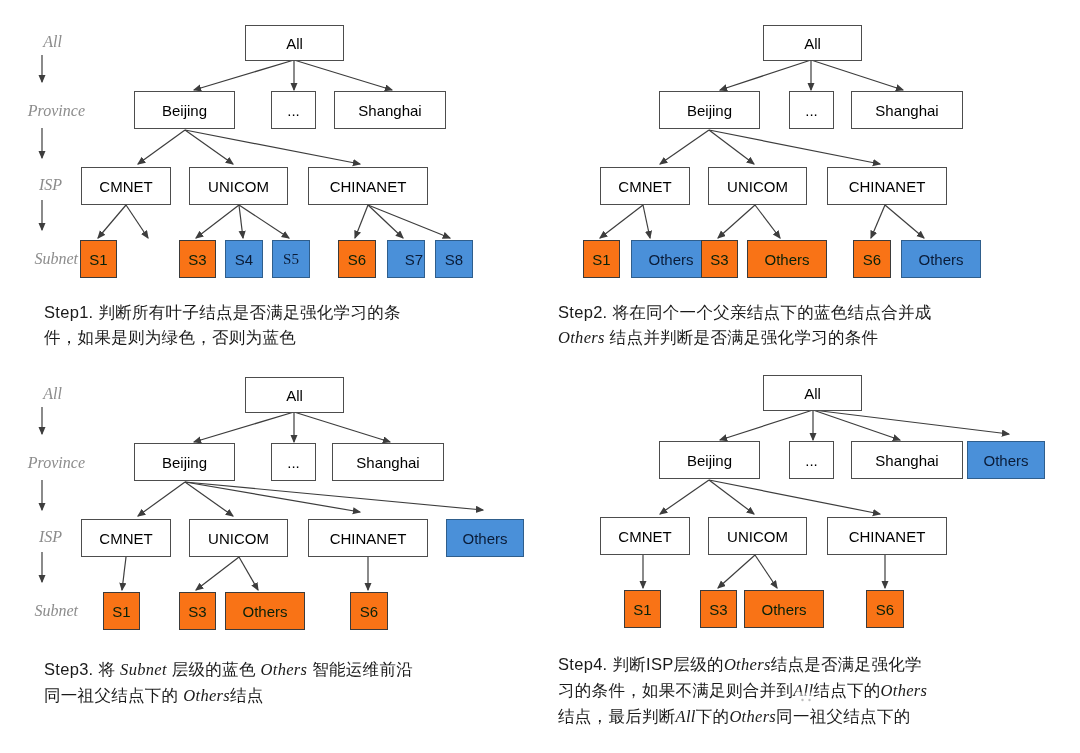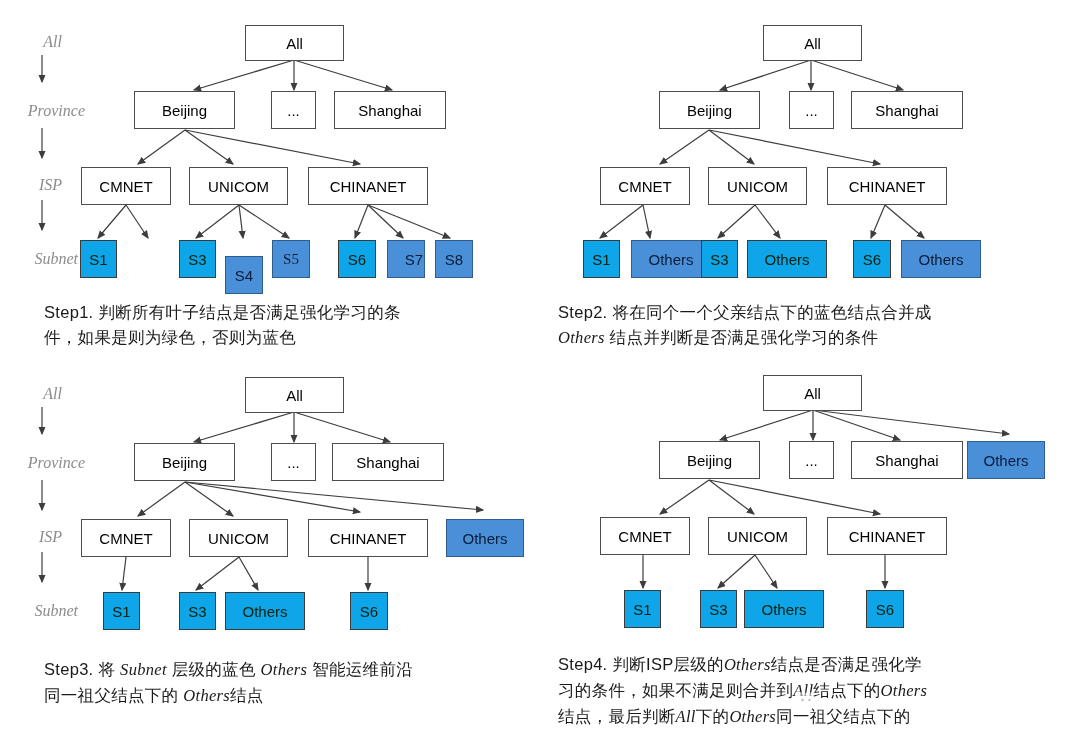--- a/index.html
+++ b/index.html
@@ -59,21 +59,21 @@
     color: #000000;
     font-family: "Liberation Sans", sans-serif;
     font-size: 15px;
     line-height: 1;
     display: flex;
     align-items: center;
     justify-content: center;
     white-space: nowrap;
   }
   .node.green {
-    background: #0ea5e9;
+    background: #f97316;
     border-color: #3b3b3b;
     color: #06210a;
   }
   .node.blue {
     background: #4a90d9;
     border-color: #2f5e8c;
     color: #0a1c38;
   }
   .node.leaf {
     font-size: 15px;
@@ -172,21 +172,21 @@
       <div class="node" style="left:271px; top:91px; width:45px; height:38px;">...</div>
       <div class="node" style="left:334px; top:91px; width:112px; height:38px;">Shanghai</div>
 
       <div class="node" style="left:81px; top:167px; width:90px; height:38px;">CMNET</div>
       <div class="node" style="left:189px; top:167px; width:99px; height:38px;">UNICOM</div>
       <div class="node" style="left:308px; top:167px; width:120px; height:38px;">CHINANET</div>
 
       <div class="node leaf green" style="left:80px; top:240px; width:37px; height:38px;">S1</div>
       <div class="node leaf blue" style="left:146px; top:240px; width:28px; height:38px;margin-left:36px;">S2</div>
       <div class="node leaf green" style="left:179px; top:240px; width:37px; height:38px;">S3</div>
-      <div class="node leaf blue" style="left:225px; top:256px; width:38px; height:38px;">S4</div>
+      <div class="node leaf blue" style="left:225px; top:240px; width:38px; height:38px;">S4</div>
       <div class="node leaf blue" style="left:272px; top:240px; width:38px; height:38px;font-family:Liberation Serif, serif;">S5</div>
       <div class="node leaf green" style="left:338px; top:240px; width:38px; height:38px;">S6</div>
       <div class="node leaf blue" style="left:387px; top:240px; width:38px; height:38px;padding-left:16px;">S7</div>
       <div class="node leaf blue" style="left:435px; top:240px; width:38px; height:38px;">S8</div>
     </div>
 
     <div class="caption" style="left:44px; top:300px;">
       <span class="step">Step1.</span>
       <span>判断所有叶子结点是否满足强化学习的条</span><br>
       <span>件，如果是则为绿色，否则为蓝色</span>

